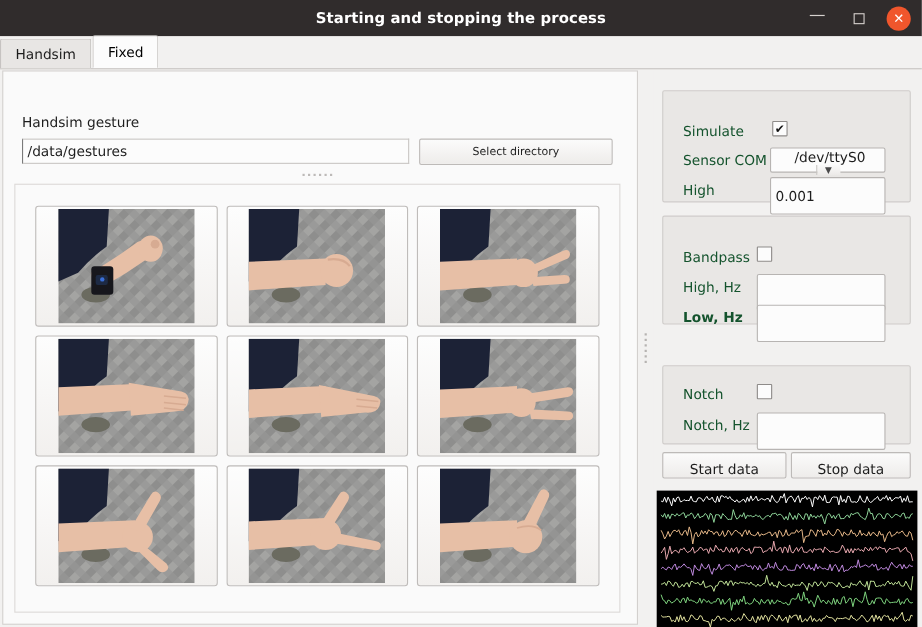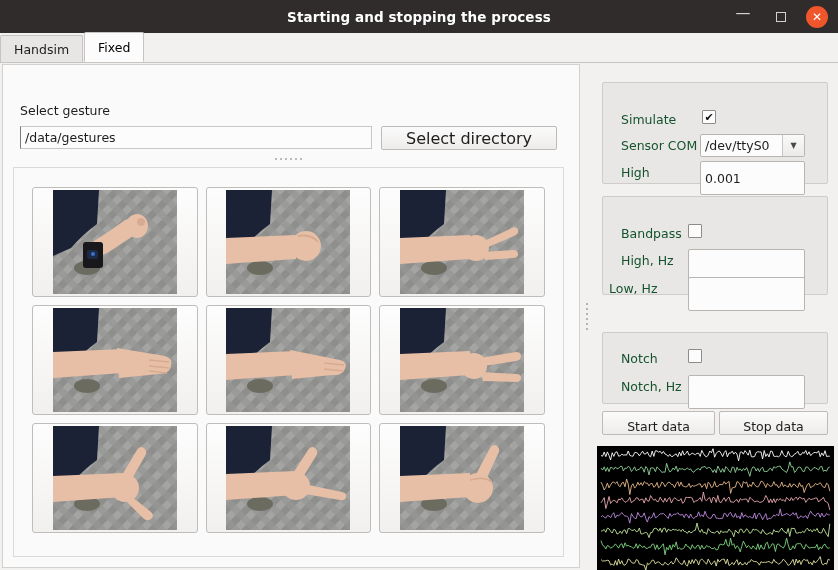--- a/index.html
+++ b/index.html
@@ -72,21 +72,21 @@
   #gesture-label { position: absolute; left: 20px; top: 103px; }
   #gesture-path {
     position: absolute; left: 20px; top: 126px; width: 352px; height: 23px;
     background: #fcfcfc; border: 1px solid #c9c6c4; border-left: 1.5px solid #7a7a7a;
     font-size: 12.5px; color: #1d1d1d; padding: 0 4px; line-height: 21px;
   }
   #select-dir-btn {
     position: absolute; left: 381px; top: 126px; width: 176px; height: 24px;
     background: linear-gradient(#fbfbfb,#eeecea);
     border: 1px solid #bdbab8; border-radius: 2px;
-    font-size: 16px; color: #1d1d1d;
+    font-size: 10px; color: #1d1d1d;
     display: flex; align-items: center; justify-content: center;
   }
   #splitter-h {
     position: absolute; left: 20px; top: 153px; width: 537px; height: 12px;
     display: flex; align-items: center; justify-content: center;
   }
   #splitter-h .grip { display: flex; gap: 3px; }
   #splitter-h .grip i { width: 2px; height: 2px; background: #bdbab8; display:block; }
 
   #grid-frame {
@@ -176,21 +176,21 @@
   <div class="tab">
     <span>Handsim</span>
   </div>
   <div class="tab active">
     <span>Fixed</span>
   </div>
 </div>
 
 <div id="leftpanel"></div>
 
-<div class="lbl" id="gesture-label">Select gesture</div>
+<div class="lbl" id="gesture-label">Handsim gesture</div>
 
 <div id="gesture-path" placeholder="">/data/gestures</div>
 
 <div id="select-dir-btn">
   <span>Select directory</span>
 </div>
 
 <div id="splitter-h">
   <span class="grip">
     <i></i>
@@ -412,21 +412,21 @@
     <div class="row" style="left:18px; top:29px;">
       <span class="rlabel">Simulate</span>
     </div>
     <div class="chk" style="position:absolute; left:99px; top:27px;">
       <span>✔</span>
     </div>
 
     <div class="row" style="left:18px; top:55px;">
       <span class="rlabel">Sensor COM</span>
     </div>
-    <div class="combo" style="position:absolute; left:97px; top:51px; width:105px;">
+    <div class="combo" style="position:absolute; left:97px; top:51px; width:105px;flex-direction:column;">
       <span class="ctext">/dev/ttyS0</span>
       <span class="carrow">▼</span>
     </div>
 
     <div class="row" style="left:18px; top:82px;">
       <span class="rlabel">High</span>
     </div>
     <div class="tfield" style="position:absolute; left:97px; top:78px; width:105px; height:23px;">0.001</div>
   </div>
 
@@ -434,21 +434,21 @@
     <div class="row" style="left:18px; top:29px;">
       <span class="rlabel">Bandpass</span>
     </div>
     <div class="chk" style="position:absolute; left:85px; top:27px;"></div>
 
     <div class="row" style="left:18px; top:56px;">
       <span class="rlabel">High, Hz</span>
     </div>
     <div class="tfield" style="position:absolute; left:85px; top:52px; width:117px; height:23px;"></div>
 
-    <div class="row" style="left:6px; top:84px;">
+    <div class="row" style="left:18px; top:84px;font-weight:bold;">
       <span class="rlabel">Low, Hz</span>
     </div>
     <div class="tfield" style="position:absolute; left:85px; top:80px; width:117px; height:23px;"></div>
   </div>
 
   <div class="groupbox" id="gb-notch">
     <div class="row" style="left:18px; top:18px;">
       <span class="rlabel">Notch</span>
     </div>
     <div class="chk" style="position:absolute; left:85px; top:16px;"></div>

